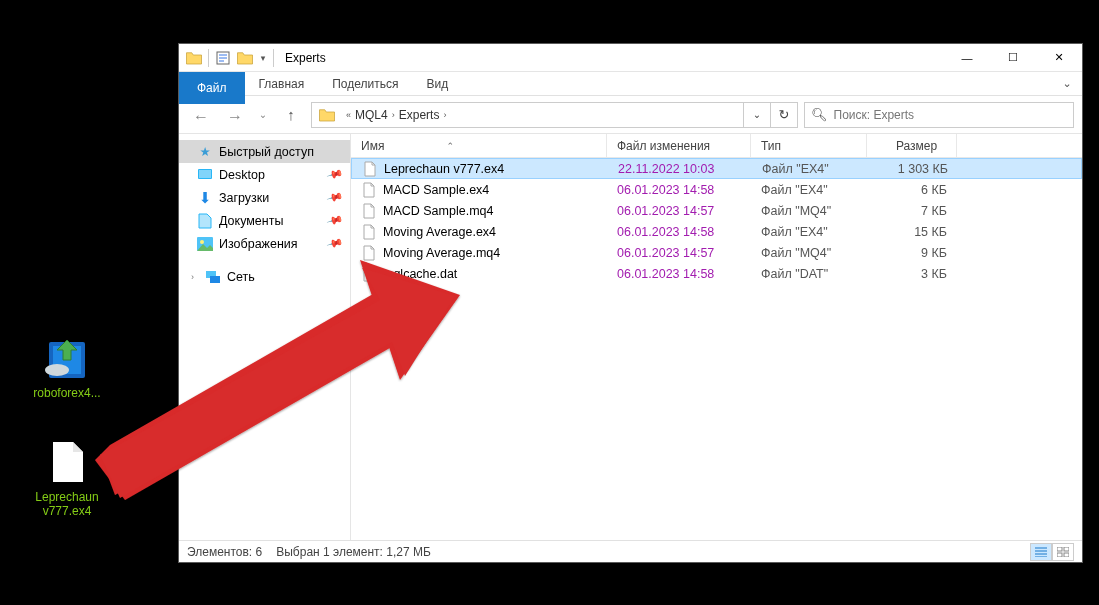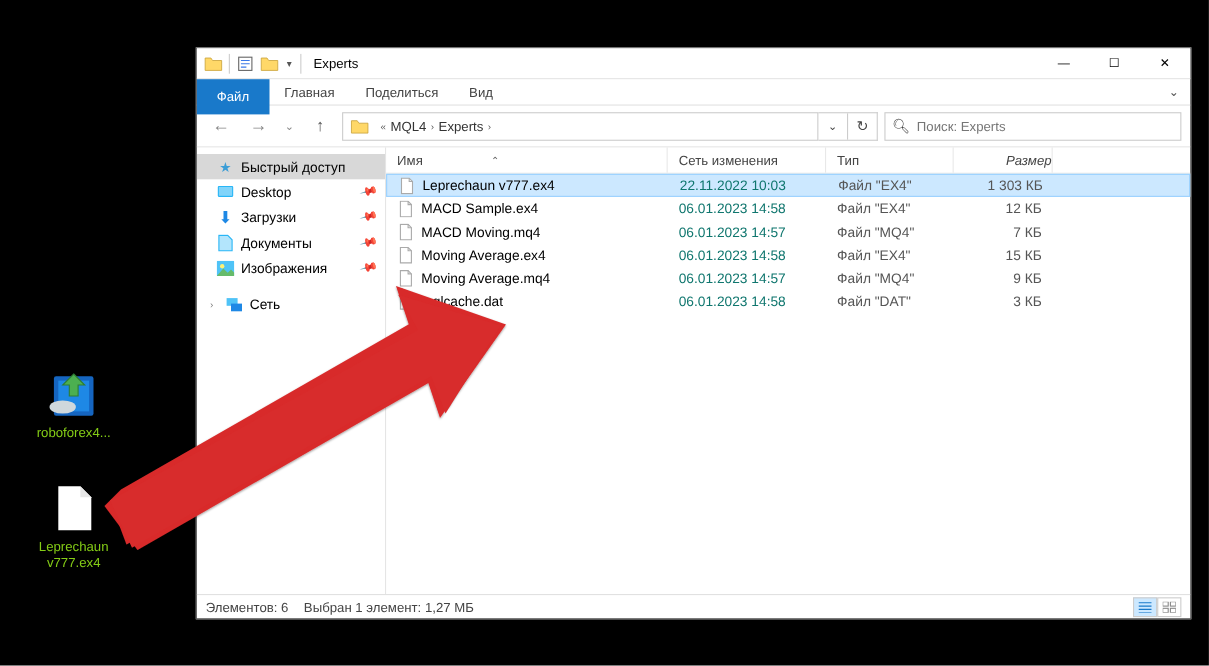--- a/index.html
+++ b/index.html
@@ -53,28 +53,28 @@
   .navitem .pin { position:absolute; right:8px; color:#777; font-size:11px; transform:rotate(30deg);}
   .navitem .nic { width:16px; height:16px; display:flex; align-items:center; justify-content:center; }
   .navgap { height:10px; }
 
   .filepane { flex:1; font-size:12.5px; position:relative;}
   .cols { display:flex; height:24px; align-items:center; border-bottom:1px solid #e8e8e8; color:#444; font-size:12px;}
   .col { padding-left:10px; border-right:1px solid #e8e8e8; height:100%; display:flex; align-items:center; gap:22px;}
   .c-name { width:256px;}
   .c-date { width:144px;}
   .c-type { width:116px;}
-  .c-size { width:90px; justify-content:flex-end;font-style:italic;}
+  .c-size { width:90px; justify-content:center;}
   .sort-arrow { font-size:9px; color:#666; margin-left:40px;}
 
   .row { display:flex; height:21px; align-items:center; }
   .row.sel { background:#cce8ff; border:1px solid #99d1ff; }
   .row .cell { padding-left:10px; overflow:hidden; white-space:nowrap;}
   .row .cn { width:256px; display:flex; align-items:center; gap:6px;}
-  .row .cd { width:144px; color:#0f766e;}
+  .row .cd { width:144px; color:#a21caf;}
   .row .ct { width:116px; color:#555;}
   .row .cs { width:80px; text-align:right; color:#555;}
 
   .fileicon { width:16px; height:16px; display:inline-flex; }
   .fileicon svg { width:16px; height:16px; }
 
   
   .statusbar { height:22px; border-top:1px solid #e1e1e1; display:flex; align-items:center; font-size:12px; color:#444; padding:0 8px; gap:14px;}
   .statusbar .right { margin-left:auto; display:flex; gap:0;}
   .statusbar .viewbtn { width:22px; height:18px; border:1px solid #ccc; display:flex; align-items:center; justify-content:center; font-size:11px; color:#1979ca;}
@@ -236,21 +236,21 @@
       </div>
     </div>
 
     <div class="filepane">
       <div class="cols">
         <div class="col c-name">
             <span>Имя</span>
             <span class="sort-arrow">⌃</span>
           </div>
         <div class="col c-date">
-            <span>Сеть изменения</span>
+            <span>Файл изменения</span>
           </div>
         <div class="col c-type">
             <span>Тип</span>
           </div>
         <div class="col c-size">
             <span>Размер</span>
           </div>
       </div>
 
       <div class="row sel">
@@ -272,31 +272,31 @@
             <span class="fileicon">
               <svg viewBox="0 0 16 16">
                 <path d="M3 1h7l3 3v11H3z" fill="#fff" stroke="#aaa"></path>
                 <path d="M10 1v3h3" fill="none" stroke="#aaa"></path>
               </svg>
             </span>
             <span>MACD Sample.ex4</span>
           </div>
         <div class="cell cd">06.01.2023 14:58</div>
         <div class="cell ct">Файл "EX4"</div>
-        <div class="cell cs">12 КБ</div>
-      </div>
-      <div class="row">
-        <div class="cell cn">
-            <span class="fileicon">
-              <svg viewBox="0 0 16 16">
-                <path d="M3 1h7l3 3v11H3z" fill="#fff" stroke="#aaa"></path>
-                <path d="M10 1v3h3" fill="none" stroke="#aaa"></path>
-              </svg>
-            </span>
-            <span>MACD Moving.mq4</span>
+        <div class="cell cs">6 КБ</div>
+      </div>
+      <div class="row">
+        <div class="cell cn">
+            <span class="fileicon">
+              <svg viewBox="0 0 16 16">
+                <path d="M3 1h7l3 3v11H3z" fill="#fff" stroke="#aaa"></path>
+                <path d="M10 1v3h3" fill="none" stroke="#aaa"></path>
+              </svg>
+            </span>
+            <span>MACD Sample.mq4</span>
           </div>
         <div class="cell cd">06.01.2023 14:57</div>
         <div class="cell ct">Файл "MQ4"</div>
         <div class="cell cs">7 КБ</div>
       </div>
       <div class="row">
         <div class="cell cn">
             <span class="fileicon">
               <svg viewBox="0 0 16 16">
                 <path d="M3 1h7l3 3v11H3z" fill="#fff" stroke="#aaa"></path>

